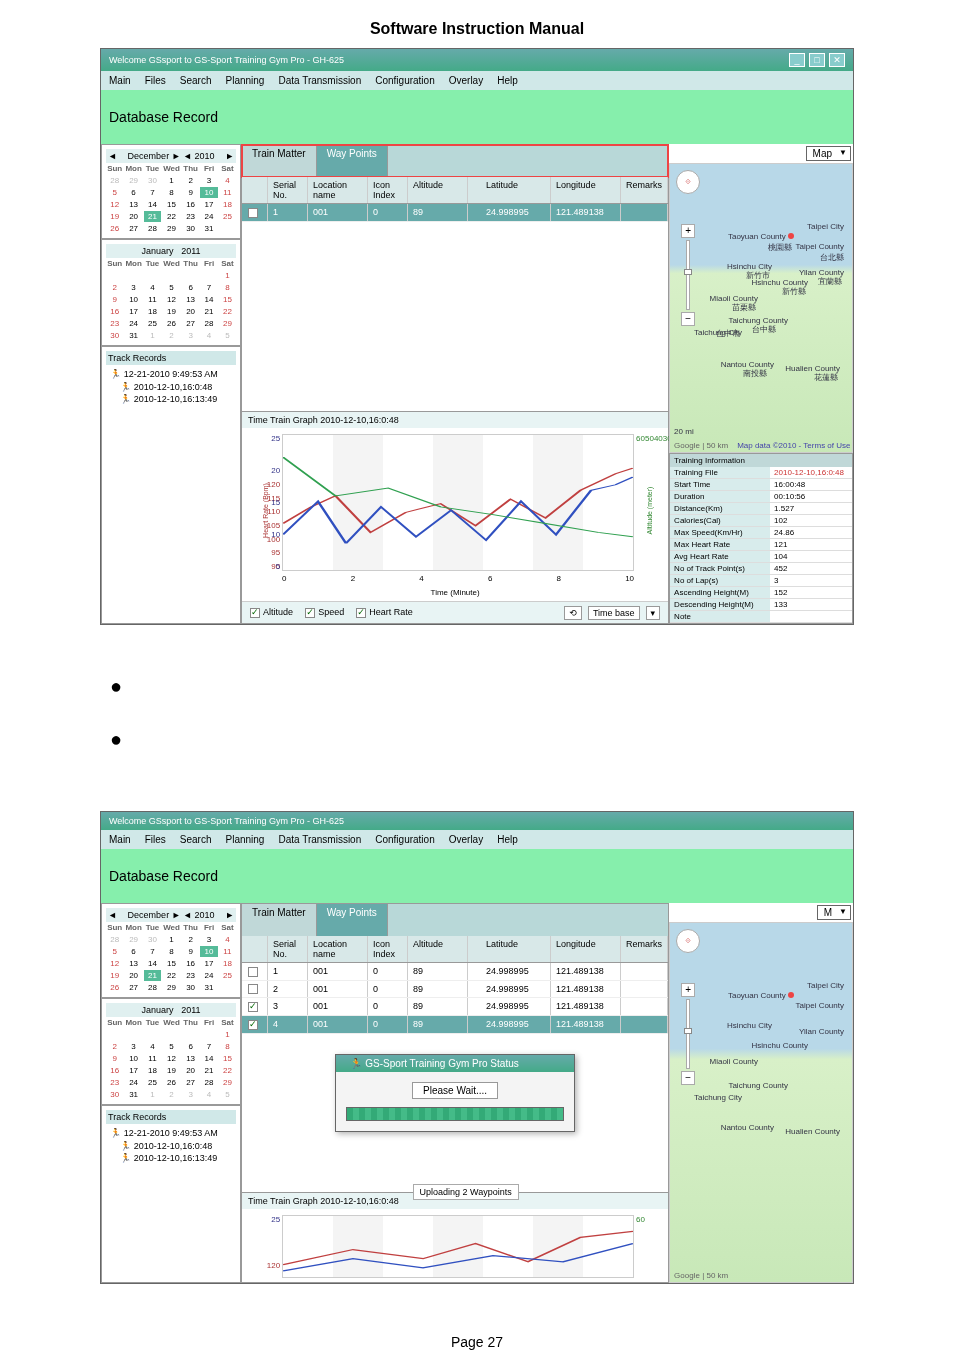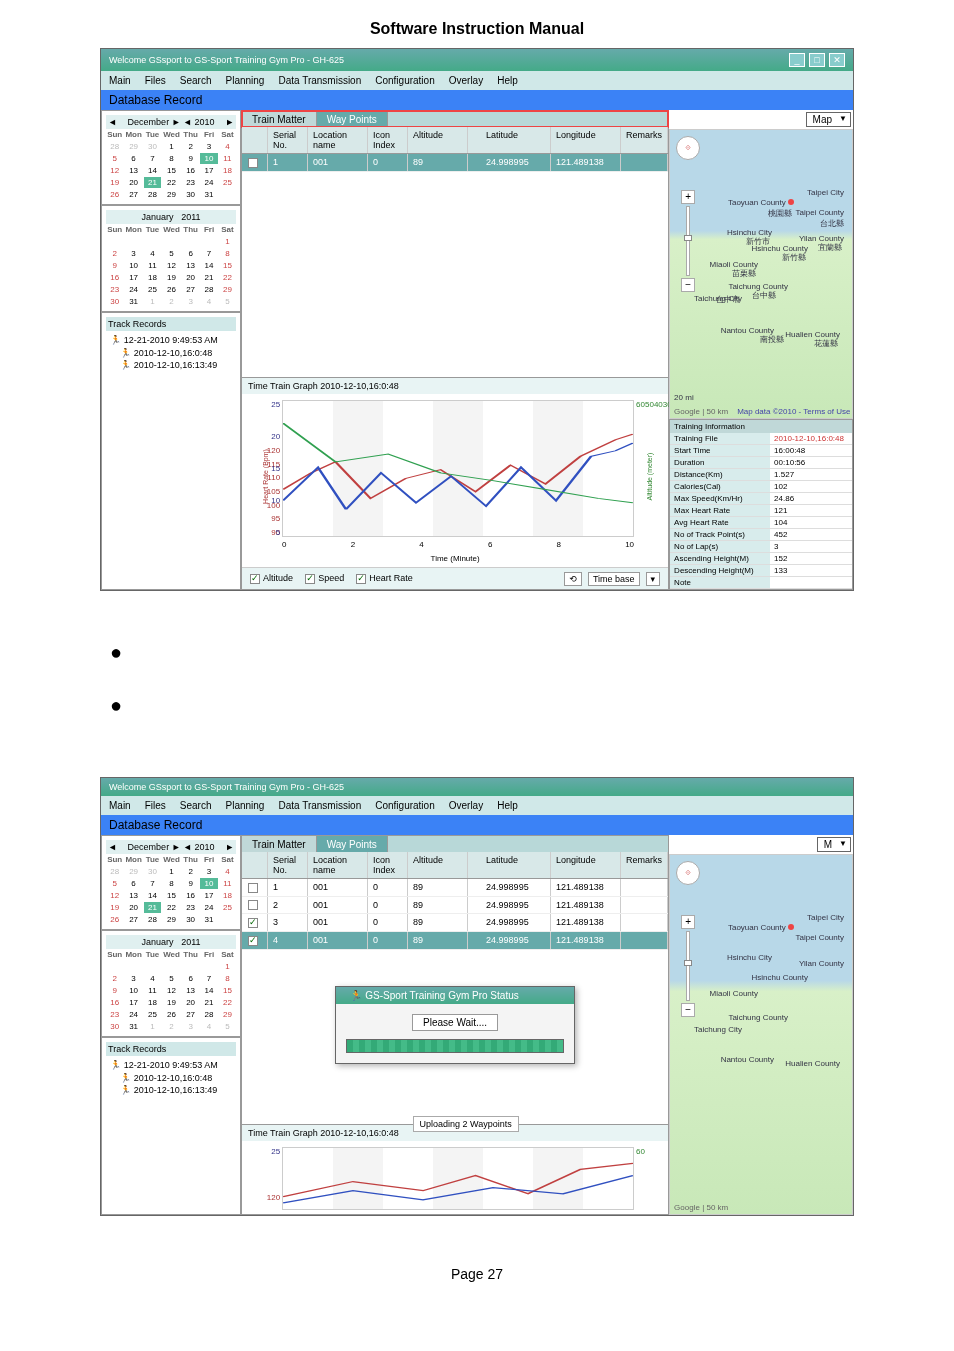--- a/index.html
+++ b/index.html
@@ -6,42 +6,42 @@
   body { font-family: Arial, sans-serif; background: #fff; width: 954px; }
   .page-title { text-align: center; font-size: 16px; font-weight: bold; padding: 20px 0 10px; }
   .content { padding: 0 100px; }
 
   .app-window { border: 1px solid #666; background: #b8d8d8; font-size: 9px; margin-bottom: 20px; }
   .title-bar { background: linear-gradient(#6aa 0%, #4a8 100%); color: #fff; padding: 4px 8px; display: flex; justify-content: space-between; align-items: center; }
   .win-controls { display: flex; gap: 4px; }
   .win-btn { width: 16px; height: 14px; background: #8cc; border: 1px solid #fff; font-size: 9px; text-align: center; line-height: 12px; }
   .menu-bar { background: #d0e8e8; padding: 4px 8px; display: flex; gap: 14px; font-size: 10px; }
   .menu-bar span { cursor: default; }
-  .sub-bar { background: #3b82f6; padding: 3px 8px; font-size: 12px; }
+  .sub-bar { background: #86efac; padding: 19px 8px; font-size: 14px; }
 
   .app-body { display: flex; height: 480px; }
   .app-body.short { height: 380px; }
 
   .left-col { width: 160px; display: flex; flex-direction: column; gap: 0; }
   .calendar { background: #fff; border: 1px solid #999; padding: 4px; }
   .cal-head { display: flex; justify-content: space-between; background: #e0f0f0; padding: 2px; font-size: 9px; }
   .cal-days { display: grid; grid-template-columns: repeat(7, 1fr); gap: 1px; font-size: 8px; text-align: center; }
   .cal-days div { padding: 1px; }
   .dh { font-weight: bold; color: #666; }
   .today { background: #5b9; color: #fff; }
   .other { color: #bbb; }
   .act { color: #c44; }
 
   .track-records { background: #fff; border: 1px solid #999; flex: 1; padding: 4px; font-size: 9px; }
   .tr-head { background: #d0e8e8; padding: 2px; margin-bottom: 2px; }
   .tr-item { padding: 2px 4px; }
   .tr-sub { padding: 1px 14px; }
 
   .center-col { flex: 1; display: flex; flex-direction: column; border: 1px solid #999; }
-  .tab-row { display: flex; height: 16px; outline: 2px solid #e44; outline-offset: -1px; }
+  .tab-row { display: flex; height: 32px; outline: 2px solid #e44; outline-offset: -1px; }
   .tab-row.no-outline { outline: none; }
   .tab-row .tab { padding: 3px 10px; font-size: 10px; background: #c0d8d8; border-right: 1px solid #999; }
   .tab-row .tab.active { background: #6aa; color: #fff; }
 
   .grid-head { display: flex; background: #d8e8e8; border-bottom: 1px solid #999; font-size: 9px; }
   .grid-head div, .grid-row div { padding: 3px 5px; border-right: 1px solid #ccc; overflow: hidden; }
   .grid-row { display: flex; background: #fff; border-bottom: 1px solid #eee; font-size: 9px; }
   .grid-row.sel { background: #6aa; color: #fff; }
   .c-chk { width: 26px; text-align: center; } .c-sn { width: 40px; } .c-loc { width: 60px; }
   .c-icn { width: 40px; } .c-alt { width: 60px; } .c-lat { width: 70px; margin-left: 13px; }
@@ -366,21 +366,21 @@
         <div class="map-label" style="right:10px; top:112px;">宜蘭縣</div>
         <div class="map-label" style="right:44px; top:114px;">Hsinchu County</div>
         <div class="map-label" style="right:46px; top:122px;">新竹縣</div>
         <div class="map-label" style="right:94px; top:130px;">Miaoli County</div>
         <div class="map-label" style="right:96px; top:138px;">苗栗縣</div>
         <div class="map-label" style="right:64px; top:152px;">Taichung County</div>
         <div class="map-label" style="right:76px; top:160px;">台中縣</div>
         <div class="map-label" style="right:110px; top:164px;">Taichung City</div>
         <div class="map-label" style="right:112px; top:164px;">台中市</div>
         <div class="map-label" style="right:78px; top:196px;">Nantou County</div>
-        <div class="map-label" style="right:68px; top:204px;">南投縣</div>
+        <div class="map-label" style="right:85px; top:204px;">南投縣</div>
         <div class="map-label" style="right:12px; top:200px;">Hualien County</div>
         <div class="map-label" style="right:14px; top:208px;">花蓮縣</div>
         <div class="map-label" style="left:4px; bottom:16px;">20 mi</div>
         <div class="map-google">
           <span>Google</span> | <span>50 km</span> &nbsp;&nbsp; <span style="color:#44a;">Map data ©2010 - Terms of Use</span>
         </div>
       </div>
       <div class="info-panel">
         <div class="info-head">Training Information</div>
         <div class="info-row">

